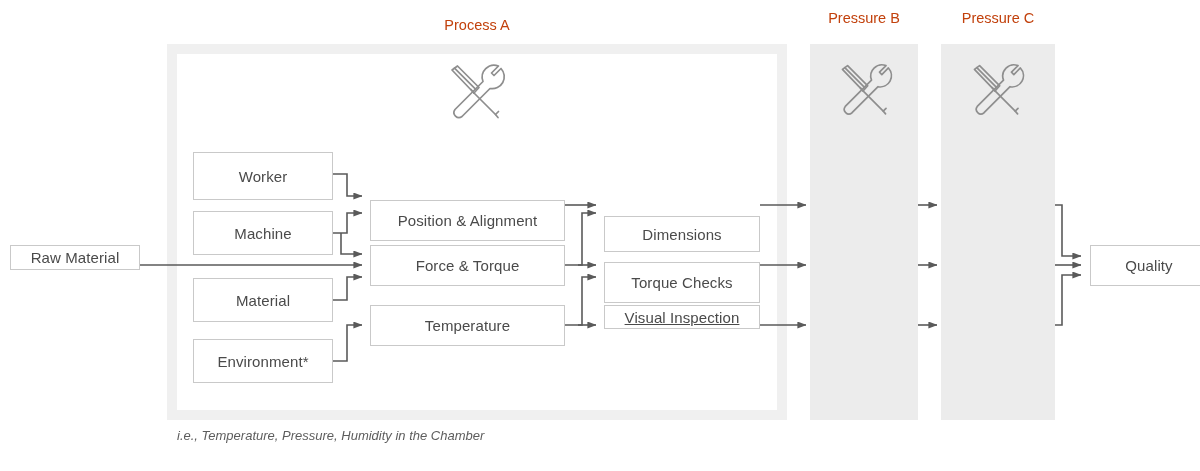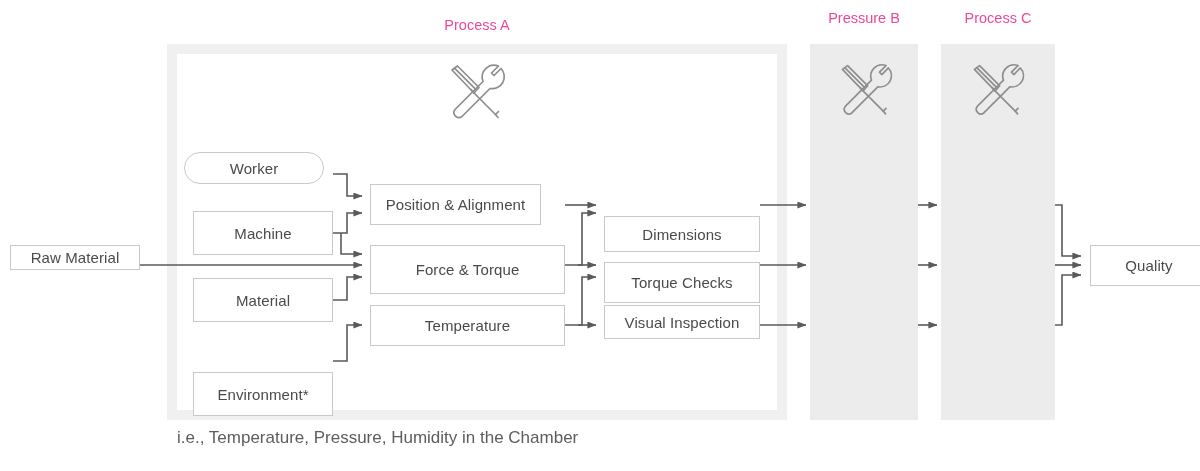--- a/index.html
+++ b/index.html
@@ -32,21 +32,21 @@
     display: flex;
     align-items: center;
     justify-content: center;
     color: #4a4a4a;
     font-size: 15px;
     letter-spacing: 0.1px;
     white-space: nowrap;
   }
   .lane-title {
     position: absolute;
-    color: #ec4899;
+    color: #c2410c;
     font-size: 14.5px;
     text-align: center;
     white-space: nowrap;
   }
   .lane-band {
     position: absolute;
     background: #ececec;
   }
   .processA-frame {
     position: absolute;
@@ -56,38 +56,39 @@
   .processA-inner {
     position: absolute;
     background: #ffffff;
   }
   .tool-icon {
     position: absolute;
   }
   .footnote {
     position: absolute;
     color: #5d5d5d;
-    font-size: 17px;
+    font-size: 13px;
     white-space: nowrap;
+    font-style: italic;
   }
 </style>
 </head>
 <body>
 
 <div id="diagram-root">
 
   <div class="processA-frame" style="left:167px; top:44px; width:620px; height:376px;"></div>
   <div class="processA-inner" style="left:177px; top:54px; width:600px; height:356px;"></div>
 
   <div class="lane-band" style="left:810px; top:44px; width:108px; height:376px;"></div>
   <div class="lane-band" style="left:941px; top:44px; width:114px; height:376px;"></div>
 
   <div class="lane-title" style="left:377px; top:17px; width:200px;">Process A</div>
   <div class="lane-title" style="left:814px; top:10px; width:100px;">Pressure B</div>
-  <div class="lane-title" style="left:945px; top:10px; width:106px;">Process C</div>
+  <div class="lane-title" style="left:945px; top:10px; width:106px;">Pressure C</div>
 
   <div class="tool-icon" style="left:443px; top:60px; width:64px; height:64px;">
     <svg width="64" height="64" viewBox="0 0 64 64" fill="none" stroke="#8e8e8e" stroke-width="1.7" stroke-linecap="round" stroke-linejoin="round">
       <path d="M9 10 L14.5 6 L36 27.5 L31 33 Z"></path>
       <path d="M11.5 8.2 L32.5 29.2"></path>
       <path d="M31 33 L52.5 54.5 L55 57.5"></path>
       <path d="M31 33 L28 29.5"></path>
       <path d="M52.5 54.5 L55.5 51.5"></path>
       <path d="M58 8.5 L51 15.5 L48.5 13 L55.5 6 A12 12 0 0 0 40 21.5 L12 49.5 A5 5 0 0 0 19 56.5 L47 28.5 A12 12 0 0 0 58 8.5 Z"></path>
     </svg>
@@ -152,50 +153,50 @@
       <path d="M1055 205 H1062 V256 H1081" marker-end="url(#arrowhead)"></path>
       <path d="M1055 265 H1081" marker-end="url(#arrowhead)"></path>
       <path d="M1055 325 H1062 V275 H1081" marker-end="url(#arrowhead)"></path>
     </g>
   </svg>
 
   <div class="node-box" style="left:10px; top:245px; width:130px; height:25px;">
     <span>Raw Material</span>
   </div>
 
-  <div class="node-box" style="left:184px; top:152px; width:140px; height:32px;border-radius:18px;">
+  <div class="node-box" style="left:193px; top:152px; width:140px; height:48px;">
     <span>Worker</span>
   </div>
   <div class="node-box" style="left:193px; top:278px; width:140px; height:44px;">
     <span>Material</span>
   </div>
   <div class="node-box" style="left:193px; top:211px; width:140px; height:44px;">
     <span>Machine</span>
   </div>
-  <div class="node-box" style="left:193px; top:339px; width:140px; height:44px;margin-top:33px;">
+  <div class="node-box" style="left:193px; top:339px; width:140px; height:44px;">
     <span>Environment*</span>
   </div>
 
-  <div class="node-box" style="left:370px; top:184px; width:171px; height:41px;">
+  <div class="node-box" style="left:370px; top:200px; width:195px; height:41px;">
     <span>Position &amp; Alignment</span>
   </div>
-  <div class="node-box" style="left:370px; top:245px; width:195px; height:49px;">
+  <div class="node-box" style="left:370px; top:245px; width:195px; height:41px;">
     <span>Force &amp; Torque</span>
   </div>
   <div class="node-box" style="left:370px; top:305px; width:195px; height:41px;align-items:center;">
     <span>Temperature</span>
   </div>
 
   <div class="node-box" style="left:604px; top:185px; width:156px; height:36px;margin-top:31px;">
     <span>Dimensions</span>
   </div>
   <div class="node-box" style="left:604px; top:262px; width:156px; height:41px;">
     <span>Torque Checks</span>
   </div>
-  <div class="node-box" style="left:604px; top:305px; width:156px; height:34px;">
+  <div class="node-box" style="left:604px; top:305px; width:156px; height:24px;text-decoration:underline;">
     <span>Visual Inspection</span>
   </div>
 
   <div class="node-box" style="left:1090px; top:245px; width:118px; height:41px;">
     <span>Quality</span>
   </div>
 
   <div class="footnote" style="left:177px; top:428px;">i.e., Temperature, Pressure, Humidity in the Chamber</div>
 
 </div>

